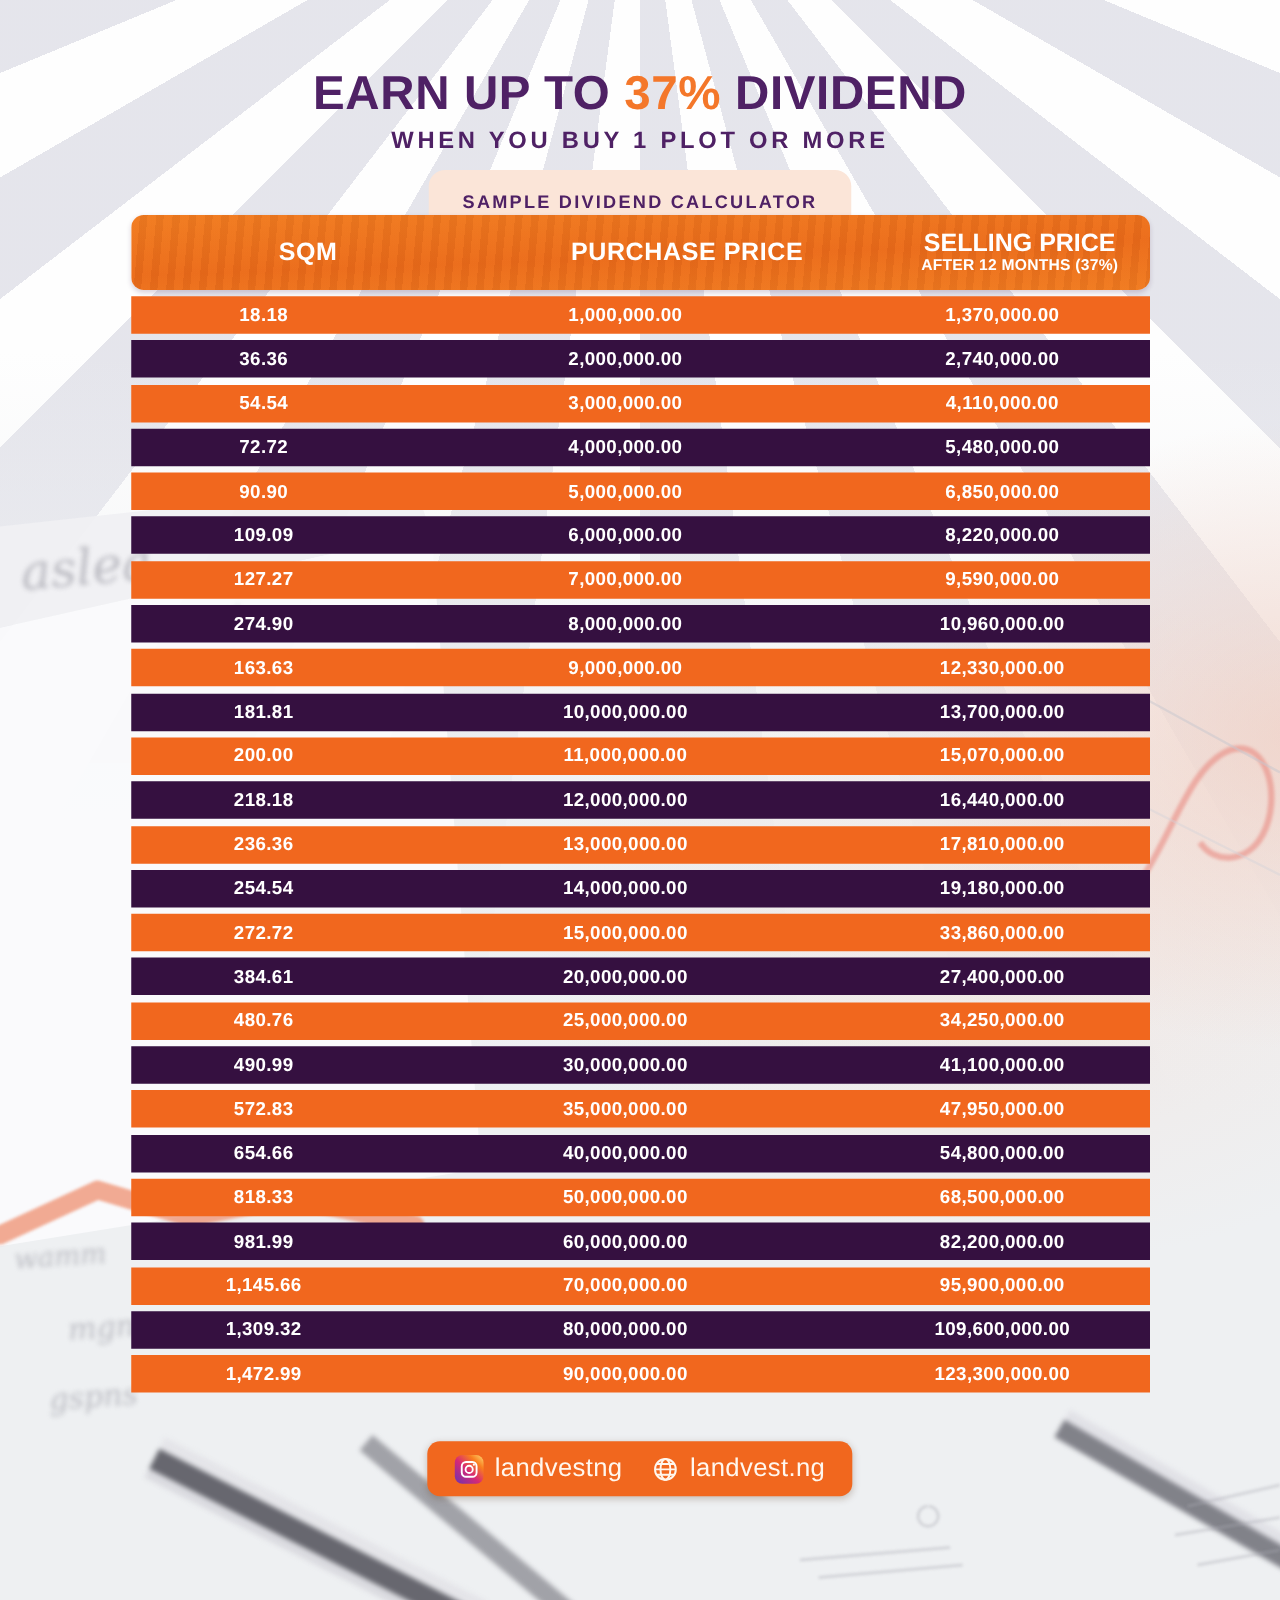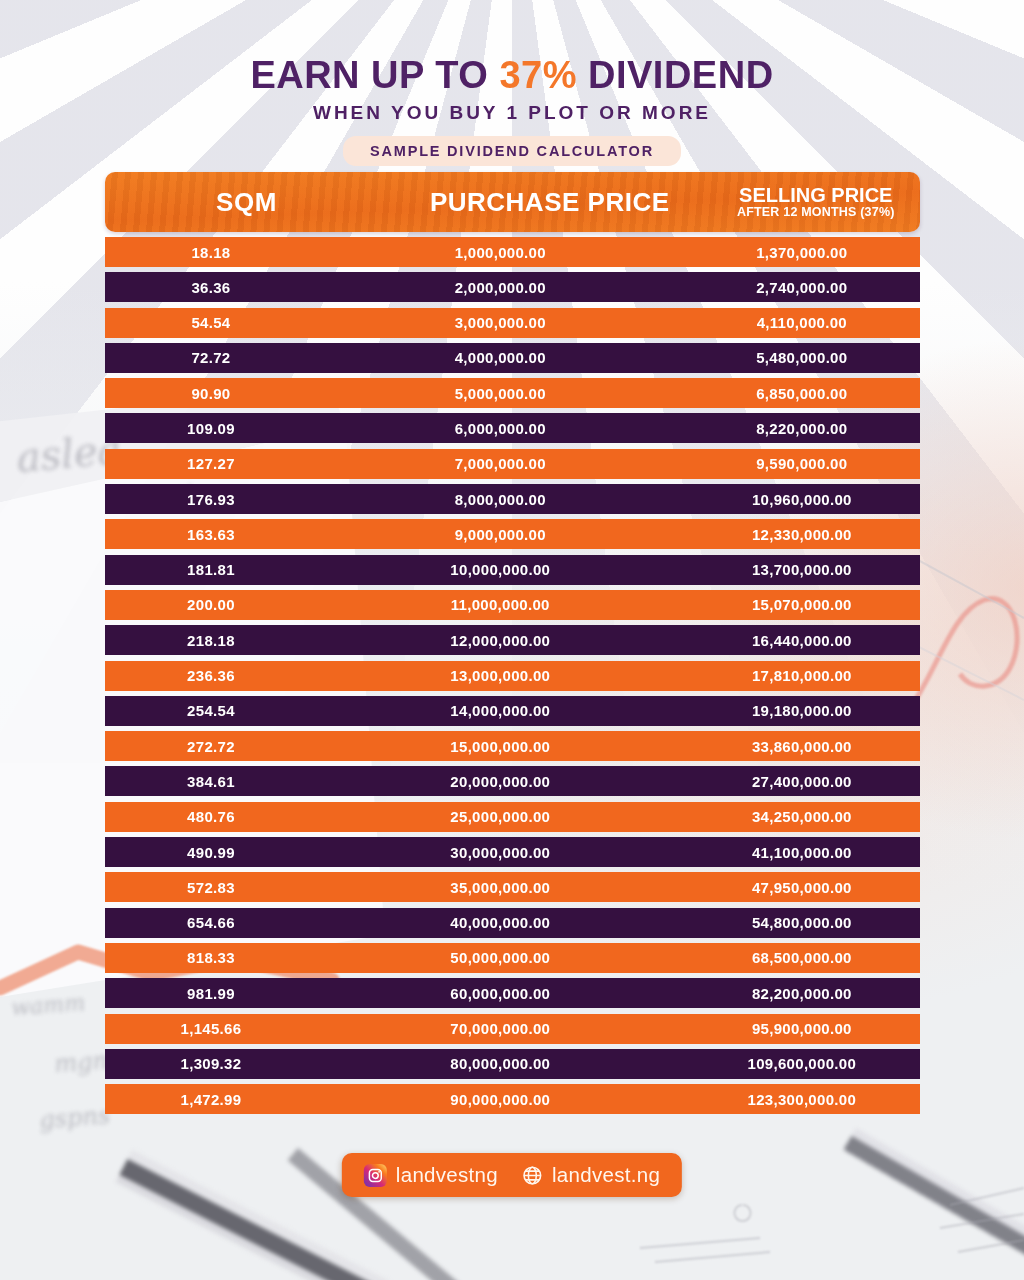--- a/index.html
+++ b/index.html
@@ -34,39 +34,39 @@
   .title{
     font-size:38px;font-weight:800;letter-spacing:.5px;line-height:1.05;
     color:var(--title-purple,#4F2165);margin:0;
   }
   .title .hl{color:var(--accent-orange,#F4772A);}
   .subtitle{
     margin-top:6px;font-size:19px;font-weight:700;letter-spacing:3px;
     color:var(--title-purple,#4F2165);
   }
   .badge{
-    display:inline-block;margin-top:12px;padding:7px 27px;border-radius:13px;
+    display:inline-block;margin-top:12px;padding:18px 27px;border-radius:13px;
     background:var(--badge-bg,#FBE5D8);color:var(--title-purple,#5B2A6E);
     font-size:14.5px;font-weight:700;letter-spacing:1.8px;
   }
   
   .table{position:absolute;left:105px;top:172px;width:815px;}
   .thead{
     height:60px;border-radius:10px;display:flex;align-items:center;
     background:
       repeating-linear-gradient(95deg, rgba(255,140,40,.18) 0 7px, rgba(190,90,10,.14) 7px 13px),
       linear-gradient(178deg,#EF7B22 0%,#E8681B 55%,#EE7A22 100%);
     color:#fff;margin-bottom:5px;
     box-shadow:0 2px 4px rgba(60,20,70,.18);
   }
   .cell{text-align:center;}
   .c1{width:26%;}
   .c2{width:45%;}
   .c3{width:29%;}
-  .th{font-size:26px;font-weight:700;letter-spacing:.5px;padding-left:48px;}
+  .th{font-size:20px;font-weight:700;letter-spacing:.5px;padding-left:48px;}
   .th-stack{display:flex;flex-direction:column;line-height:1.1;text-align:center;}
   .th-main{font-size:20px;font-weight:700;}
   .th-sub{font-size:12.5px;font-weight:700;letter-spacing:.2px;}
   .tbody{display:flex;flex-direction:column;gap:5.3px;}
   .row{
     height:30px;display:flex;align-items:center;color:#fff;
     font-size:15px;font-weight:700;letter-spacing:.3px;
   }
   .row.orange{background:var(--orange,#F1671E);}
   .row.purple{background:var(--purple,#351040);}
@@ -184,21 +184,21 @@
           <div class="cell c1">109.09</div>
           <div class="cell c2">6,000,000.00</div>
           <div class="cell c3">8,220,000.00</div>
         </div>
         <div class="row orange">
           <div class="cell c1">127.27</div>
           <div class="cell c2">7,000,000.00</div>
           <div class="cell c3">9,590,000.00</div>
         </div>
         <div class="row purple">
-          <div class="cell c1">176.93</div>
+          <div class="cell c1">274.90</div>
           <div class="cell c2">8,000,000.00</div>
           <div class="cell c3">10,960,000.00</div>
         </div>
         <div class="row orange">
           <div class="cell c1">163.63</div>
           <div class="cell c2">9,000,000.00</div>
           <div class="cell c3">12,330,000.00</div>
         </div>
         <div class="row purple">
           <div class="cell c1">181.81</div>

